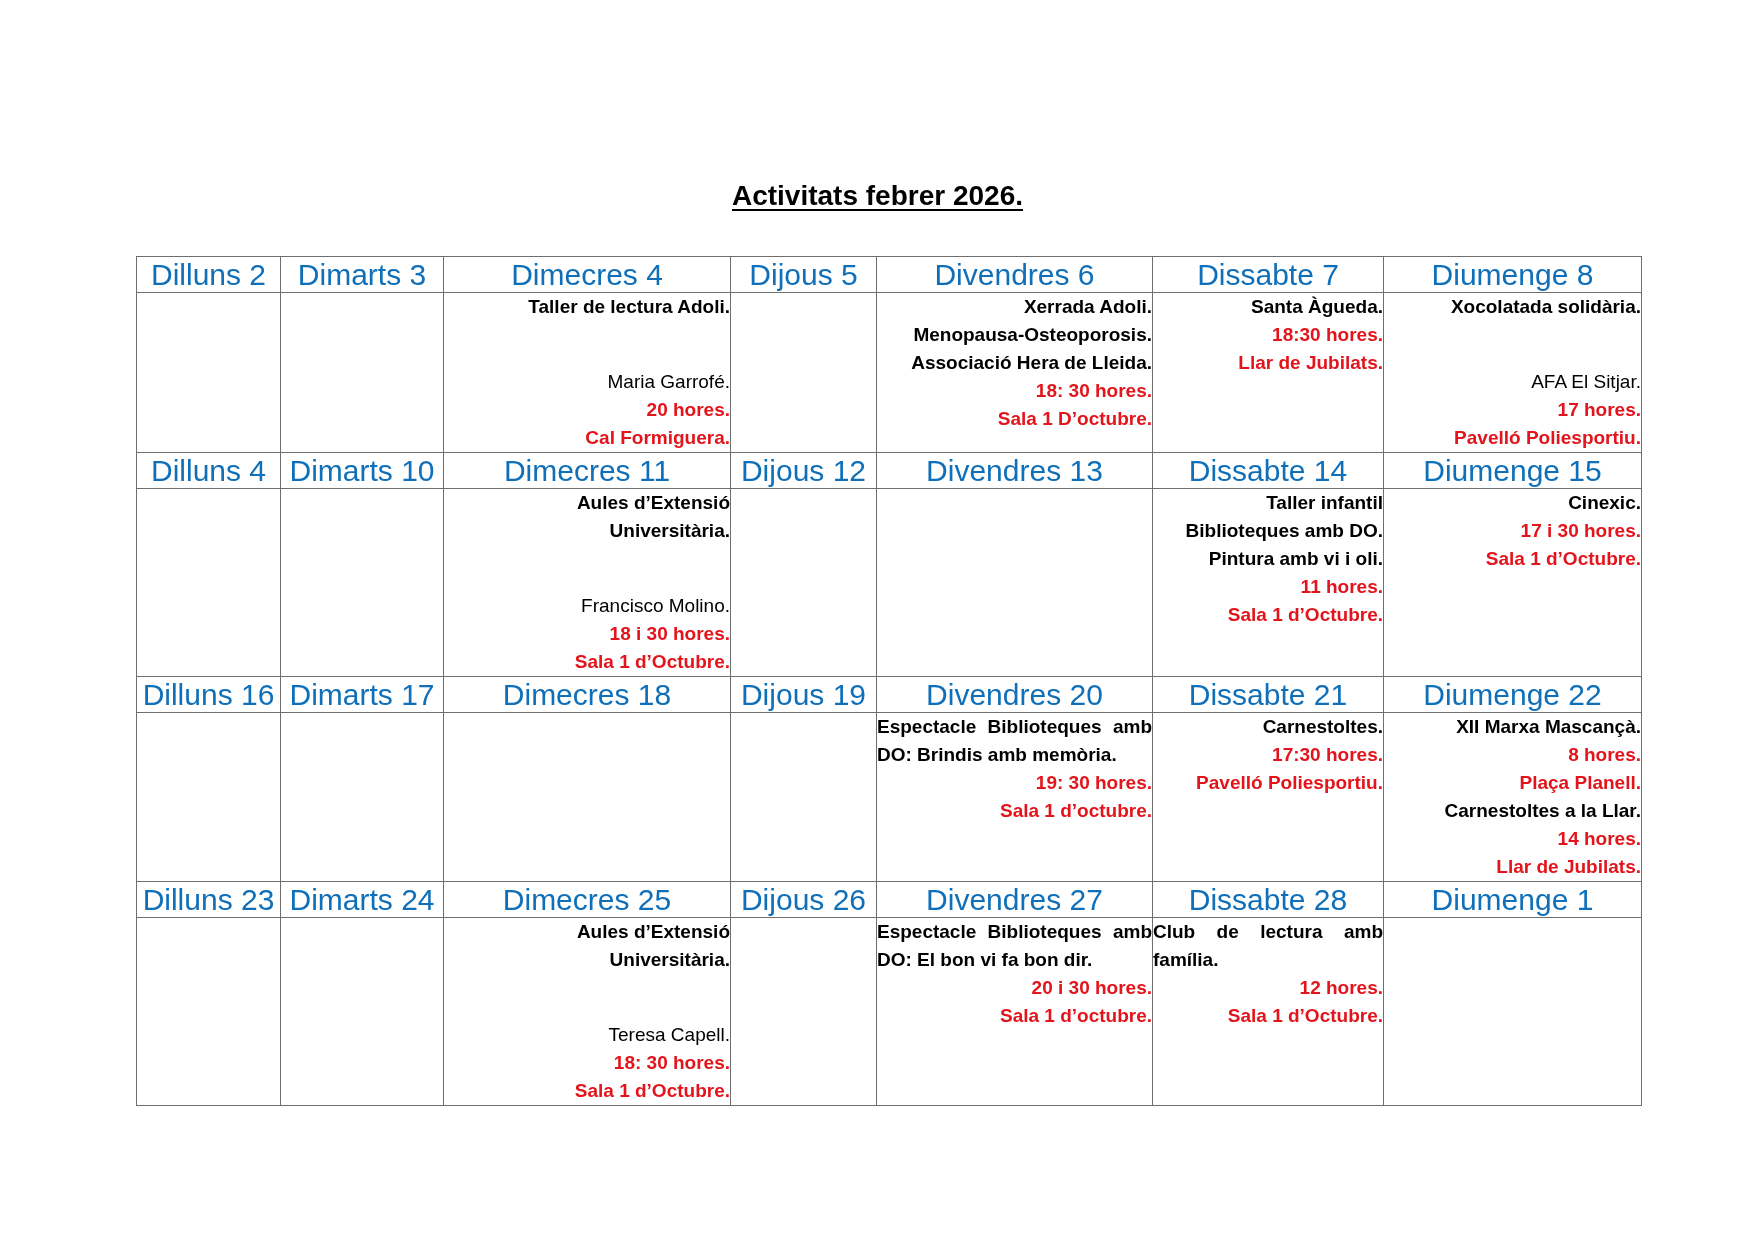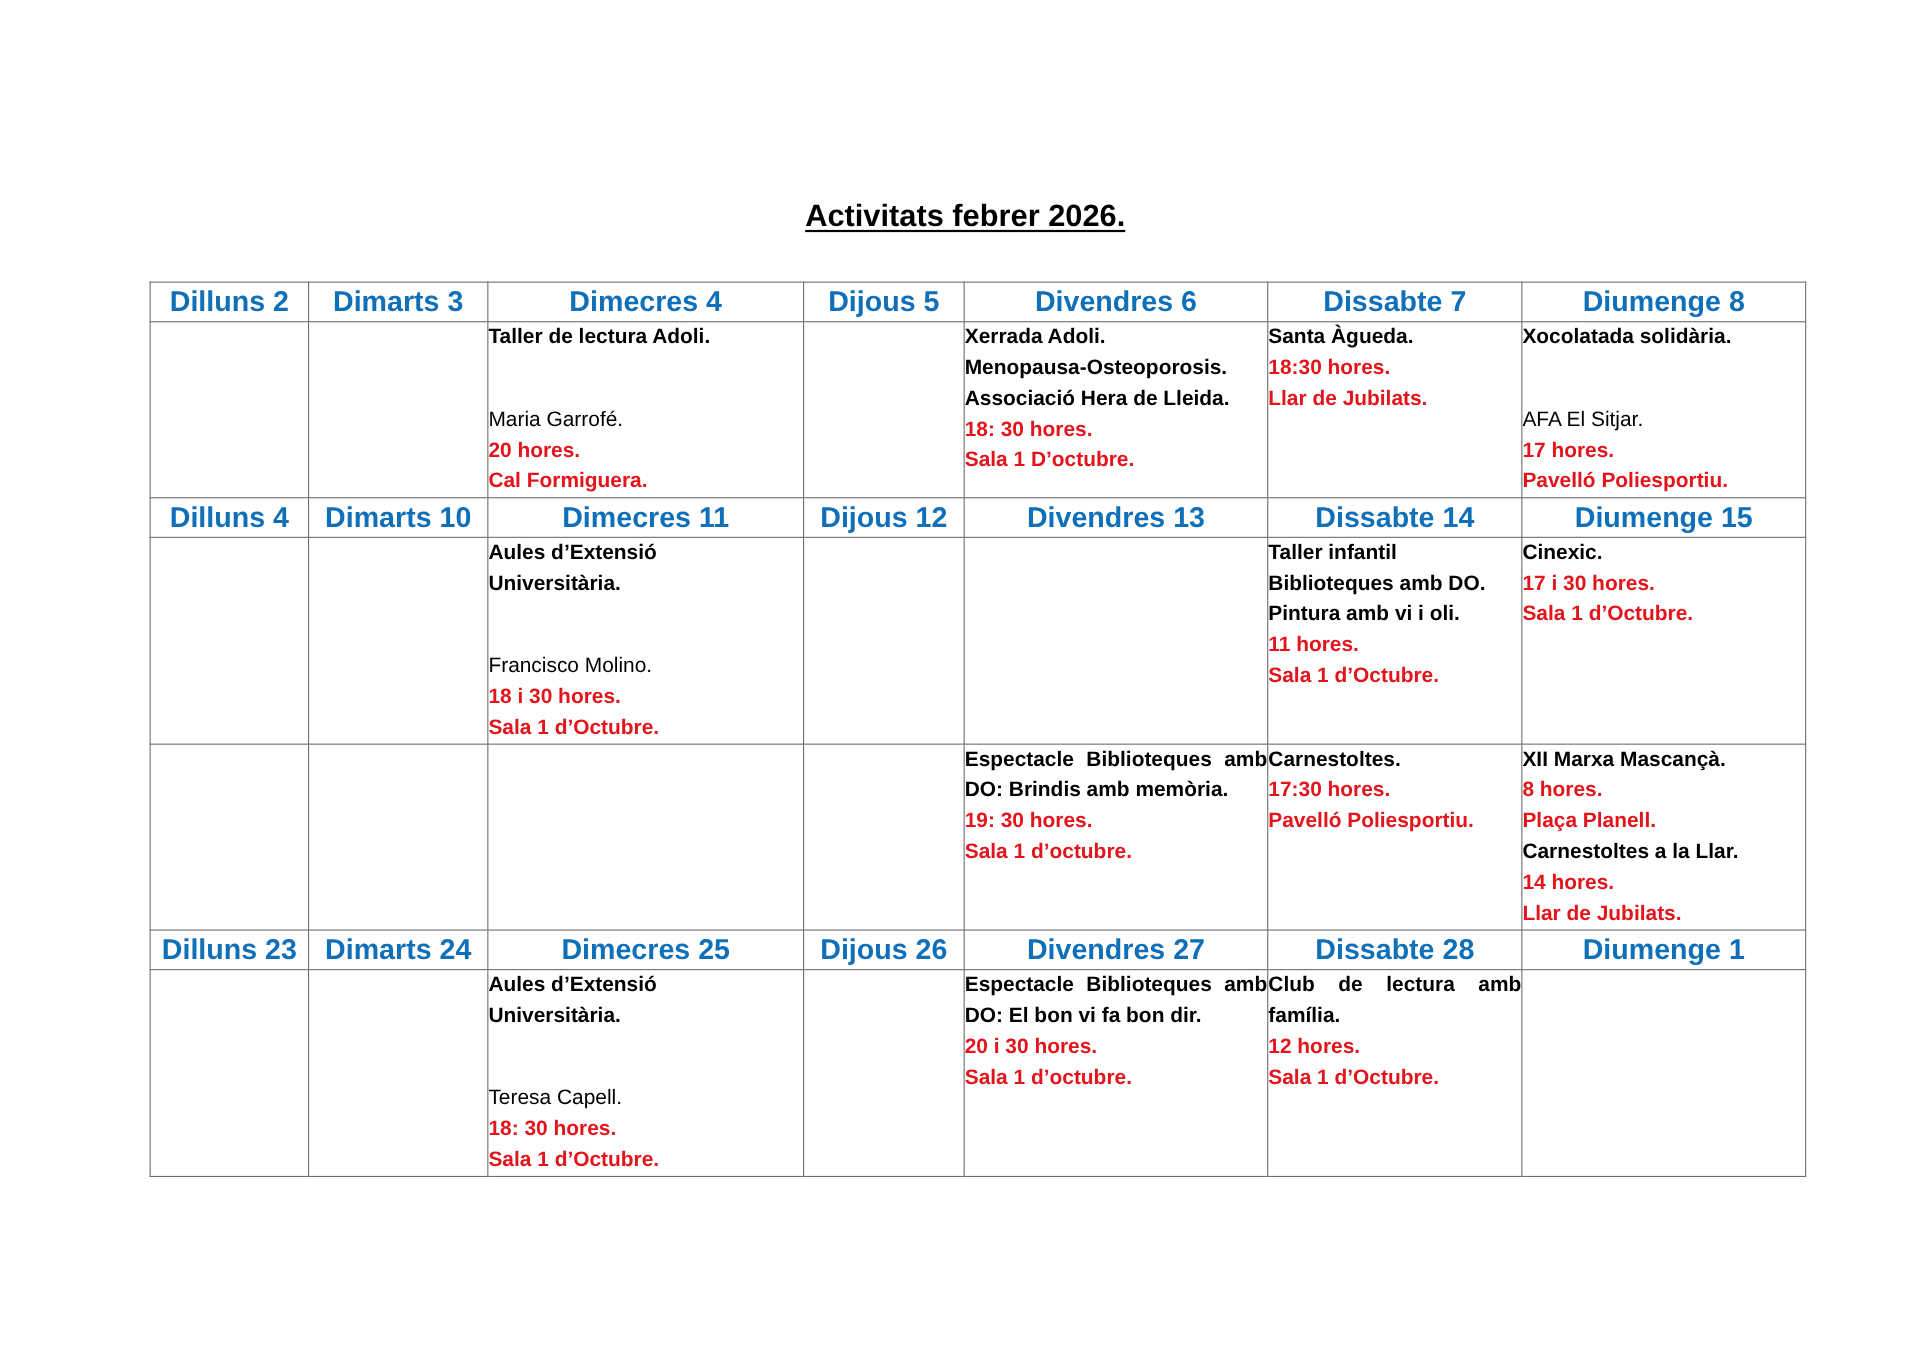--- a/index.html
+++ b/index.html
@@ -4,24 +4,24 @@
 <style>
   html, body { margin:0; padding:0; background:#ffffff; }
   body { width:1755px; height:1240px; position:relative; overflow:hidden;
          font-family:"Liberation Sans", "DejaVu Sans", sans-serif; color:#000; }
   .title { position:absolute; left:0; width:1755px; top:180px; text-align:center;
            font-size:28px; font-weight:bold; }
   .title span { text-decoration:underline; text-underline-offset:4px; text-decoration-thickness:2px; }
   table.cal { position:absolute; left:136px; top:256px; border-collapse:collapse;
               table-layout:fixed; width:1505px; }
   table.cal td, table.cal th { border:1.5px solid #6e6e6e; padding:0; vertical-align:top; }
-  th.day { height:35px; color:#0f6fb8; font-size:26px; font-weight:bold; text-align:center;
+  th.day { height:35px; color:#0f6fb8; font-size:30px; font-weight:normal; text-align:center;
            vertical-align:middle; line-height:35px; white-space:nowrap; }
   td.cell { padding:2px 9px 0 10px; font-size:19px; line-height:28px; }
-  .ln { display:block; }
+  .ln { display:block;text-align:right; }
   .b { font-weight:bold; }
   .r { color:#e3141b; font-weight:bold; }
   .n { font-weight:normal;margin-top:47px; }
   .just { text-align:justify; text-align-last:left; }
 </style>
 </head>
 <body>
 
 <div class="title"><span>Activitats febrer 2026.</span></div>
 
@@ -101,20 +101,29 @@
           <span class="ln b">Pintura amb vi i oli.</span>
           <span class="ln r">11 hores.</span>
           <span class="ln r">Sala 1 d’Octubre.</span>
         </td>
         <td class="cell">
           <span class="ln b">Cinexic.</span>
           <span class="ln r">17 i 30 hores.</span>
           <span class="ln r">Sala 1 d’Octubre.</span>
         </td>
       </tr>
+      <tr>
+        <th class="day">Dilluns 16</th>
+        <th class="day">Dimarts 17</th>
+        <th class="day">Dimecres 18</th>
+        <th class="day">Dijous 19</th>
+        <th class="day">Divendres 20</th>
+        <th class="day">Dissabte 21</th>
+        <th class="day">Diumenge 22</th>
+      </tr>
       <tr style="height: 151px;">
         <td class="cell"></td>
         <td class="cell"></td>
         <td class="cell"></td>
         <td class="cell"></td>
         <td class="cell">
           <span class="ln b just">Espectacle Biblioteques amb DO: Brindis amb memòria.</span>
           <span class="ln r">19: 30 hores.</span>
           <span class="ln r">Sala 1 d’octubre.</span>
         </td>

